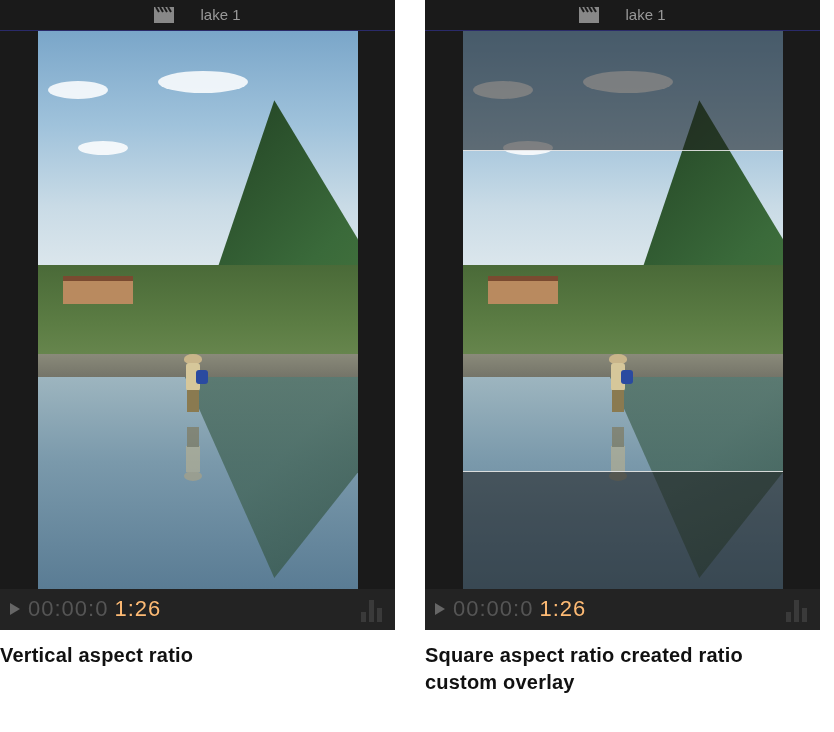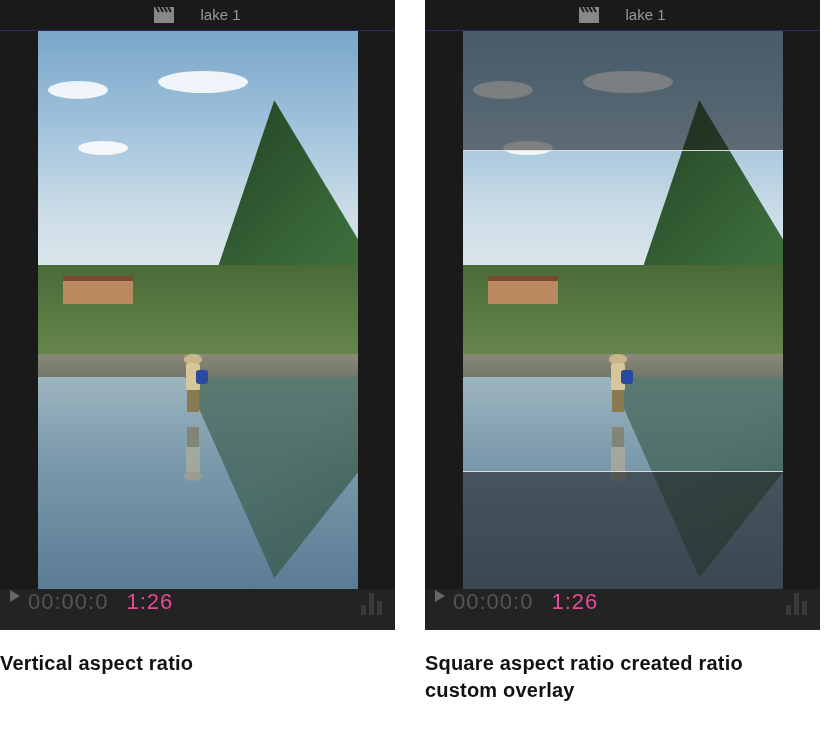--- a/index.html
+++ b/index.html
@@ -119,40 +119,40 @@
       background: rgba(30,30,30,0.55);
       border-bottom: 1px solid rgba(255,255,255,0.7);
     }
     .mask-top { top:0; height: 120px; border-bottom: 1px solid rgba(255,255,255,0.8);}
     .mask-bottom { bottom:0; height: 118px; border-top: 1px solid rgba(255,255,255,0.8); border-bottom:none;}
 
     .controlbar {
       height: 42px;
       background: #232323;
       display: flex;
-      align-items: flex-start;
+      align-items: center;
       padding: 0 8px;
       gap: 6px;
       color: #777;
       font-family: "Helvetica Neue", Arial, sans-serif;
       font-size: 22px;
       letter-spacing: 1px;
     }
     .play-triangle svg { display:block; }
     .timecode-dim { color:#555; }
-    .timecode-bright { color:#ec4899;margin-left:12px; }
+    .timecode-bright { color:#fdba74; }
     .spacer { flex:1; }
     .audio-meter {
       width: 26px; height: 26px; display:flex; gap:3px; align-items:flex-end;
     }
     .audio-meter .bar { width:5px; background:#3a3a3a; }
     .audio-meter .b1{height:10px;} .audio-meter .b2{height:22px;} .audio-meter .b3{height:14px;}
 
     .caption {
-      margin-top: 20px;
+      margin-top: 12px;
       font-weight: 700;
       font-size: 20px;
       color: #111;
       line-height: 1.35;
       letter-spacing: 0.2px;
     }
   </style>
 </head>
 <body>
 

